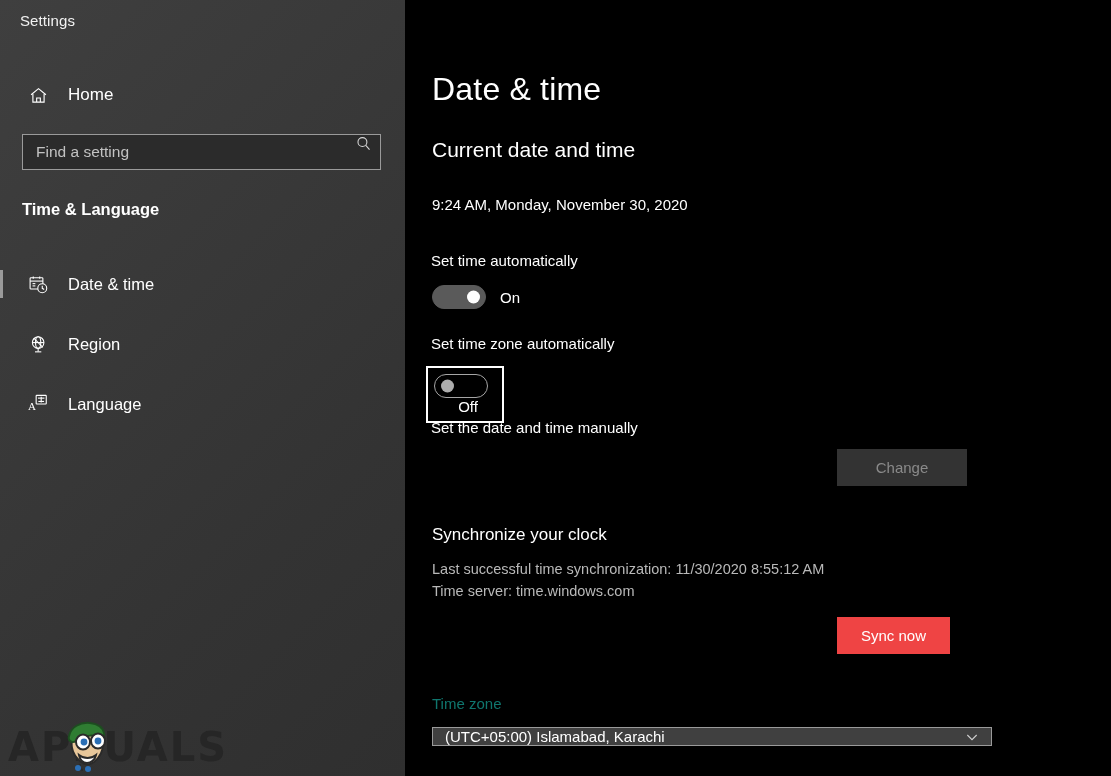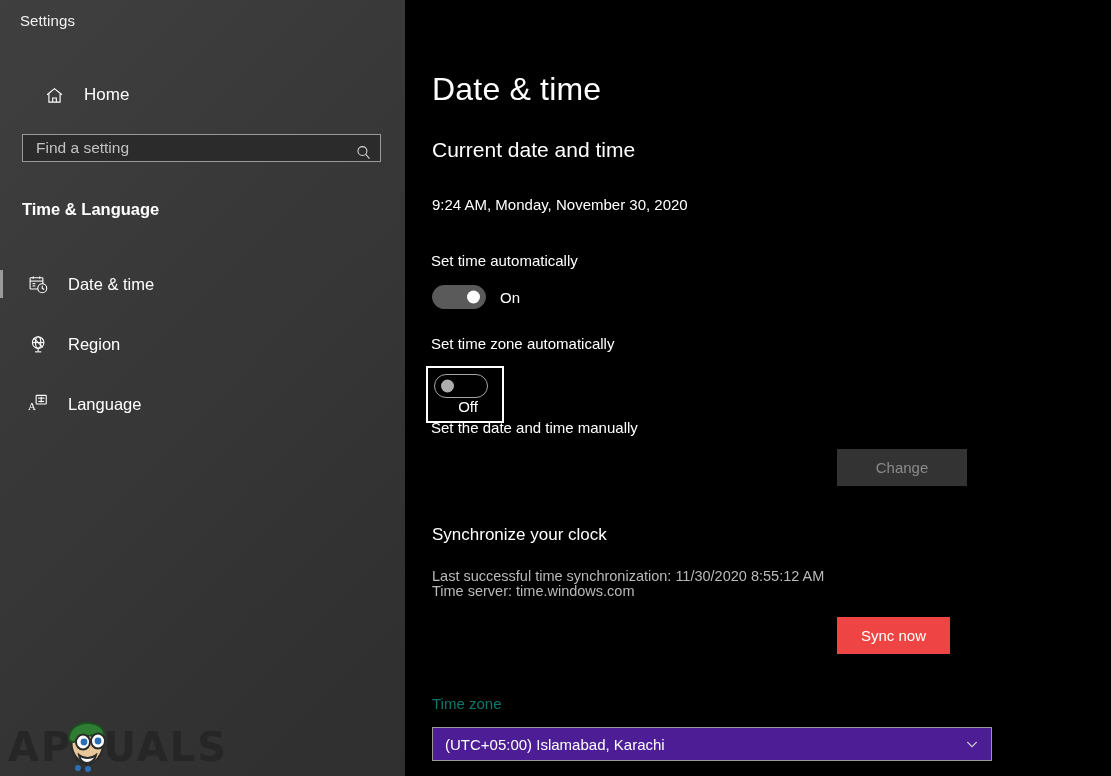--- a/index.html
+++ b/index.html
@@ -32,41 +32,40 @@
     color: #f2f2f2;
     letter-spacing: .1px;
     text-align: right;
   }
   #home-row {
     position: absolute;
     left: 0px; top: 78px;
     width: 405px; height: 34px;
     display: flex; align-items: center;
     cursor: default;
-    margin-left: 16px;
   }
   #home-row .nav-ico {
     width: 40px; margin-left: 18px;
     display: flex; align-items: center; justify-content: center;
     color: #ffffff;
   }
   #home-row .nav-label {
     margin-left: 10px;
     font-size: 17px;
     color: #ffffff;
   }
 
   
   #search-box {
     position: absolute;
     left: 22px; top: 134px;
-    width: 359px; height: 28px;
+    width: 359px; height: 36px;
     background: #2b2b2b;
     border: 1px solid #9a9a9a;
-    display: flex; align-items: flex-end;
+    display: flex; align-items: flex-start;
   }
   #search-input {
     flex: 1;
     height: 100%;
     background: transparent;
     border: 0;
     outline: none;
     padding: 0 10px 0 13px;
     font-family: "Liberation Sans", sans-serif;
     font-size: 15.5px;
@@ -235,34 +234,34 @@
     left: 27px; top: 525px;
     font-size: 17px;
     color: #ffffff;
   }
   .sync-info {
     position: absolute;
     left: 27px;
     font-size: 14.5px;
     color: #b9b9b9;
   }
-  #sync-last   { top: 561px; margin-top: 7px; }
+  #sync-last   { top: 561px; }
   #sync-server { top: 583px; }
 
   #label-timezone {
     position: absolute;
     left: 27px; top: 695px;
     font-size: 15px;
     color: #0f766e;
   }
   #timezone-select {
     position: absolute;
     left: 27px; top: 727px;
-    width: 560px; height: 34px;
-    background: #4c1d95;
+    width: 560px; height: 19px;
+    background: #404040;
     border: 1.5px solid #9a9a9a;
     display: flex; align-items: center;
     cursor: pointer;
   }
   #timezone-value {
     flex: 1;
     padding-left: 12px;
     font-size: 15px;
     color: #ffffff;
   }

